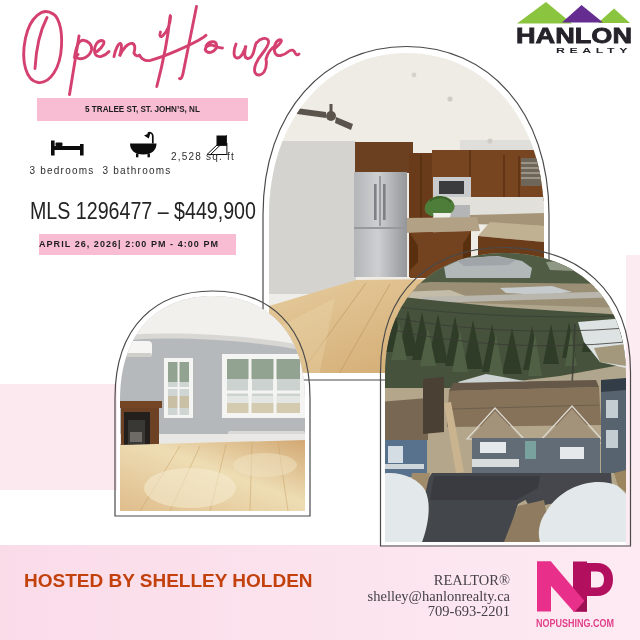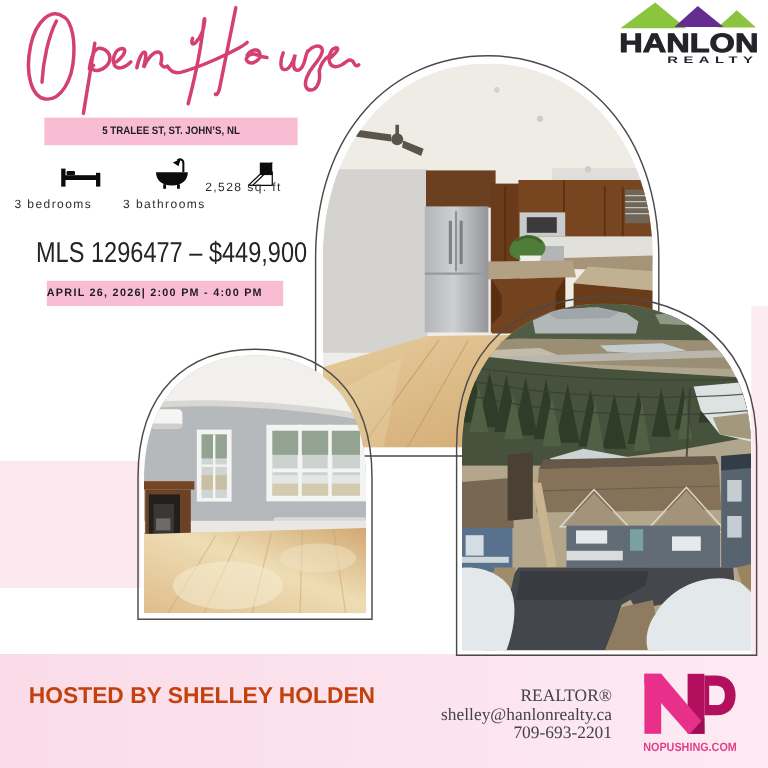--- a/index.html
+++ b/index.html
@@ -367,21 +367,21 @@
     <polygon points="537,561.5 551,561.5 587,604 587,611.5 573.5,611.5 537,570" fill="#e8308a"></polygon>
 
     <polygon points="575,611.5 587,598 587,611.5" fill="#9c0f53"></polygon>
   </g>
 </svg>
 
 <div class="abs" style="left:37px;top:98px;width:211px;height:23px;background:#f8bdd3;"></div>
 
 <div class="abs" style="left:37px;top:98px;width:211px;height:23px;line-height:23px;text-align:center;font-size:9px;font-weight:bold;letter-spacing:0px;color:#1d1d1f;transform:scaleX(0.9);transform-origin:center;white-space:nowrap;">5 TRALEE ST, ST. JOHN’S, NL</div>
 
-<div class="abs" style="left:12px;top:165px;width:100px;font-size:10px;letter-spacing:1.2px;color:#2e2e2e;">3 bedrooms</div>
+<div class="abs" style="left:12px;top:165px;width:100px;text-align:center;font-size:10px;letter-spacing:1.2px;color:#2e2e2e;">3 bedrooms</div>
 
 <div class="abs" style="left:87px;top:165px;width:100px;text-align:center;font-size:10px;letter-spacing:1.2px;color:#2e2e2e;">3 bathrooms</div>
 
 <div class="abs" style="left:171px;top:151px;width:100px;text-align:left;font-size:10px;letter-spacing:1.2px;color:#2e2e2e;">2,528 sq. ft</div>
 
 <div class="abs" style="left:30px;top:197px;font-size:24px;letter-spacing:0px;color:#242424;white-space:nowrap;transform:scaleX(0.818);transform-origin:left top;">MLS 1296477 – $449,900</div>
 
 <div class="abs" style="left:39px;top:234px;width:197px;height:21px;background:#f8bdd3;"></div>
 
 <div class="abs" style="left:39px;top:234px;width:197px;height:21px;line-height:21px;text-align:left;font-size:9px;font-weight:bold;letter-spacing:1.05px;color:#1d1d1f;white-space:nowrap;">APRIL 26, 2026| 2:00 PM - 4:00 PM</div>

